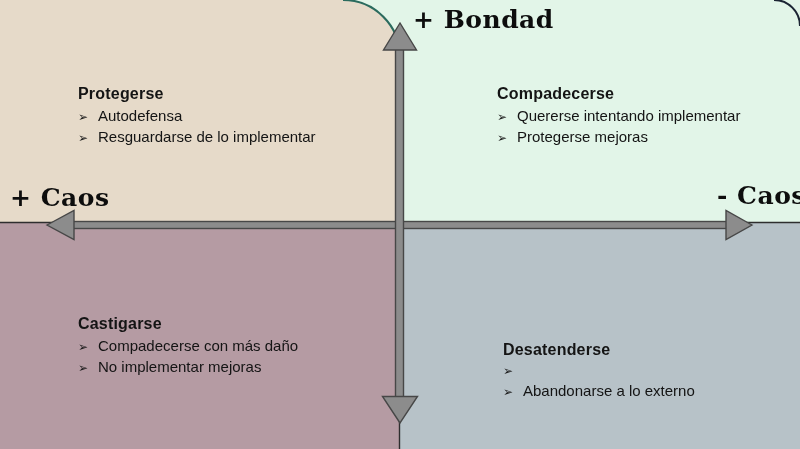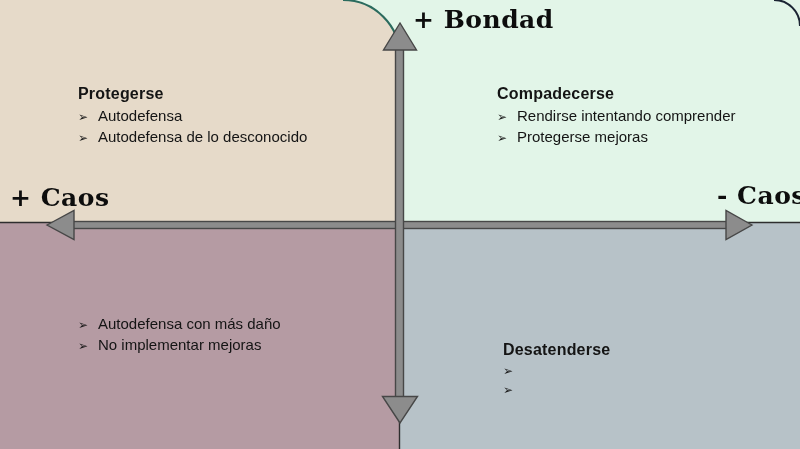--- a/index.html
+++ b/index.html
@@ -101,50 +101,52 @@
   <div class="axis-label lbl-caos-neg">- Caos</div>
 
   <div class="qtext qtext-tl">
     <div class="qtitle">Protegerse</div>
     <div class="qitem">
       <span class="glyph">➢</span>
       <span>Autodefensa</span>
     </div>
     <div class="qitem">
       <span class="glyph">➢</span>
-      <span>Autodefensa de lo desconocido</span>
+      <span>Resguardarse de lo implementar</span>
     </div>
   </div>
 
   <div class="qtext qtext-tr">
     <div class="qtitle">Compadecerse</div>
     <div class="qitem">
       <span class="glyph">➢</span>
-      <span>Rendirse intentando comprender</span>
+      <span>Quererse intentando implementar</span>
     </div>
     <div class="qitem">
       <span class="glyph">➢</span>
       <span>Protegerse mejoras</span>
     </div>
   </div>
 
   <div class="qtext qtext-bl">
+    <div class="qtitle">Castigarse</div>
     <div class="qitem">
       <span class="glyph">➢</span>
-      <span>Autodefensa con más daño</span>
+      <span>Compadecerse con más daño</span>
     </div>
     <div class="qitem">
       <span class="glyph">➢</span>
       <span>No implementar mejoras</span>
     </div>
   </div>
 
   <div class="qtext qtext-br">
     <div class="qtitle">Desatenderse</div>
     <div class="qitem">
       <span class="glyph">➢</span>
     </div>
     <div class="qitem">
       <span class="glyph">➢</span>
+      <span>Abandonarse a lo externo</span>
     </div>
   </div>
 
 </div>
 
 </body></html>

